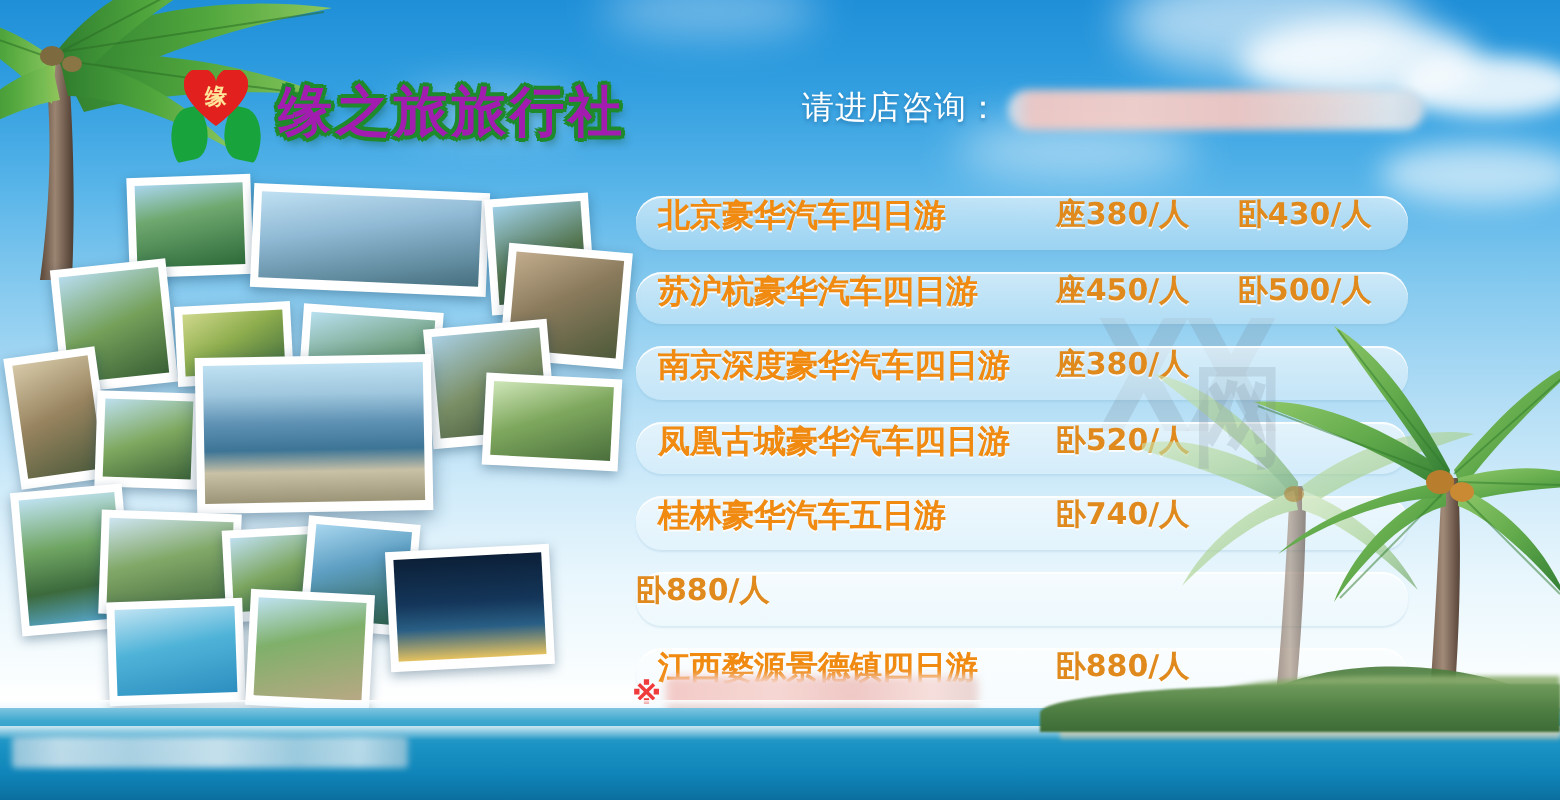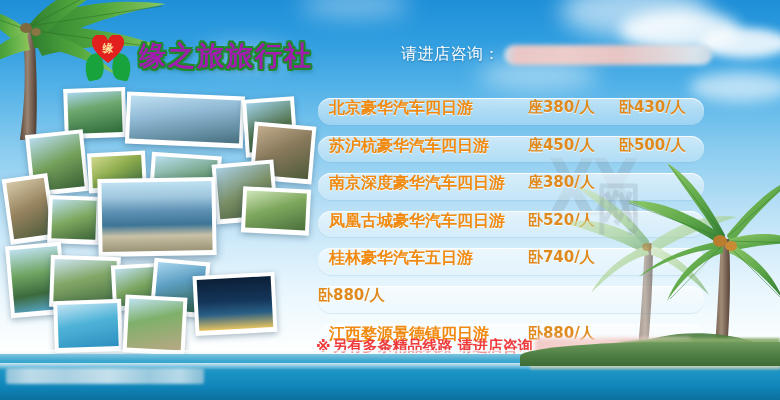--- a/index.html
+++ b/index.html
@@ -380,21 +380,20 @@
       <ellipse cx="76" cy="96" rx="5" ry="4" fill="#b2863f" opacity=".65"></ellipse>
 
       <path d="M60 196 C90 180, 140 178, 180 190 C205 198, 215 212, 215 235 L40 235 C40 214, 46 202, 60 196 Z" fill="#4e7f40" opacity=".92"></path>
       <path d="M90 206 C120 194, 160 196, 190 206 C208 214, 215 224, 215 235 L70 235 C70 220, 78 210, 90 206 Z" fill="#5f9149" opacity=".85"></path>
     </svg>
   </div>
   <div class="watermark2">网</div>
 
   <div class="note">
     <span>※</span>
-    <span>另有多条精品线路 请进店咨询</span>
     <span class="redact w-note"></span>
     <span class="note-tail">00</span>
   </div>
 
   <div class="horizon"></div>
   <div class="ocean"></div>
   <div class="ocean-shine"></div>
   <div class="shore-b"></div>
   <div class="beachline"></div>
   <div class="shore"></div>

